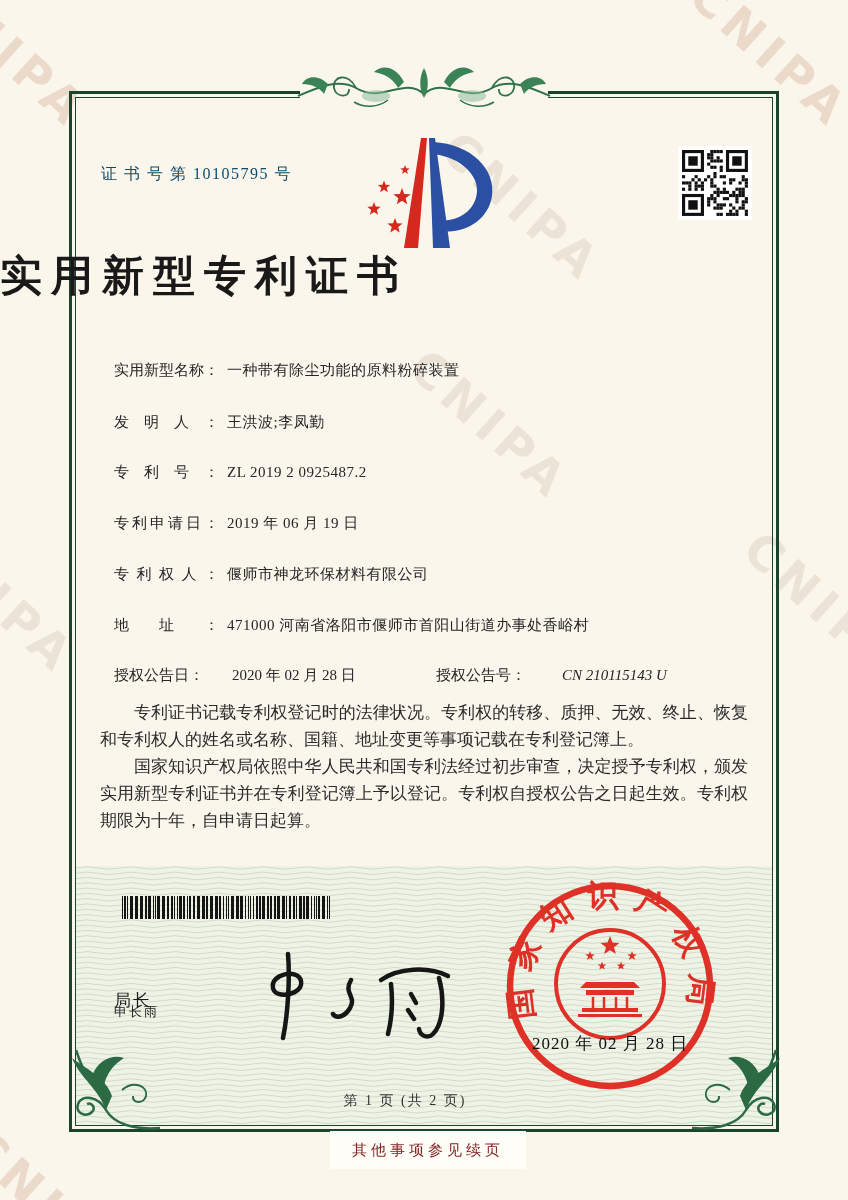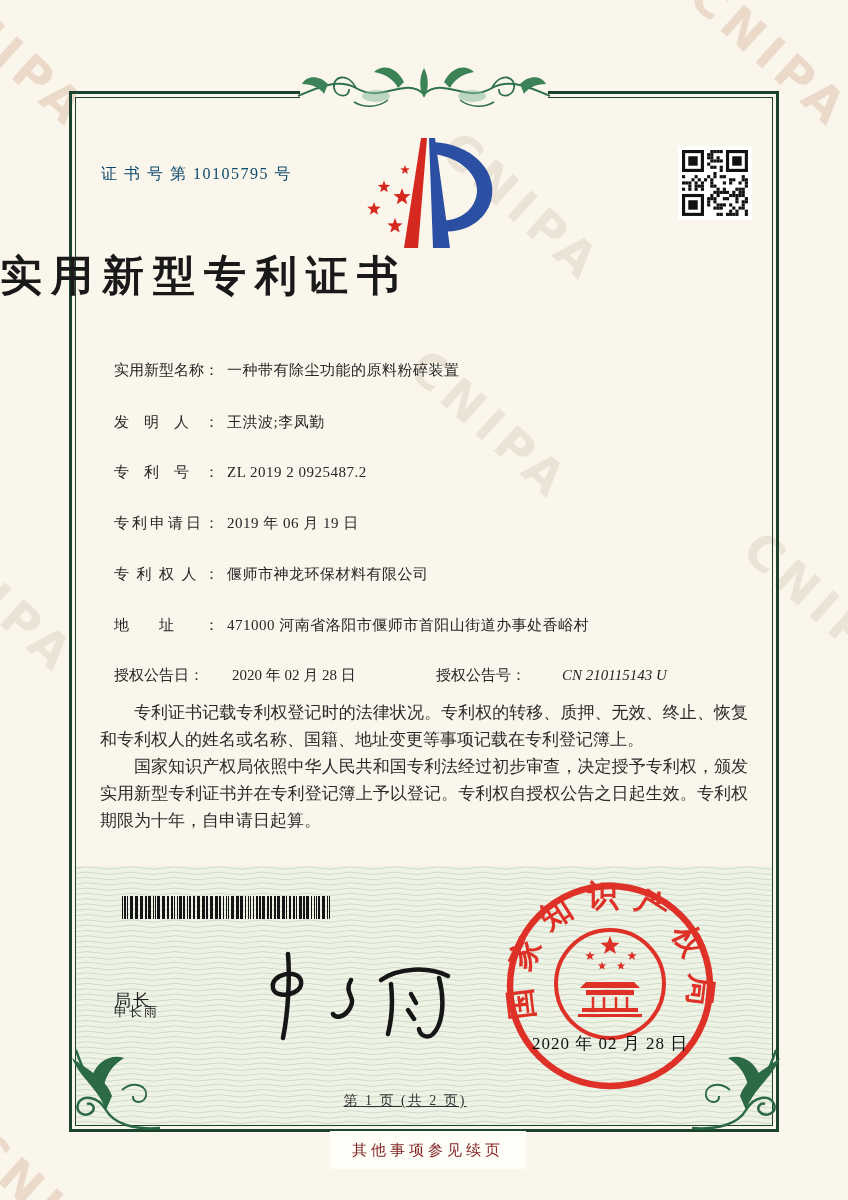--- a/index.html
+++ b/index.html
@@ -49,21 +49,21 @@
   .barcode{position:absolute;left:120px;top:896px;z-index:5;}
   .director-title{position:absolute;left:114px;top:969px;font-size:17px;letter-spacing:2px;
     font-family:"Liberation Sans","DejaVu Sans",sans-serif;color:#1c1c1c;z-index:5;margin-top:20px;}
   .director-name{position:absolute;left:114px;top:1003px;font-size:13px;letter-spacing:2px;
     font-family:Liberation Mono, monospace;color:#1c1c1c;z-index:5;}
   .signature{position:absolute;left:243px;top:950px;z-index:5;}
   .seal{position:absolute;left:502px;top:878px;z-index:6;opacity:0.93;}
   .seal-date{position:absolute;left:520px;top:1032px;width:180px;text-align:center;
     font-size:17px;color:#101010;letter-spacing:1px;z-index:7;}
   .page-num{position:absolute;left:240px;top:1092px;width:330px;text-align:center;
-    font-size:14px;letter-spacing:2px;color:#333;z-index:5;text-decoration:underline;}
+    font-size:14px;letter-spacing:2px;color:#333;z-index:5;}
   .footer-note-box{position:absolute;left:330px;top:1131px;width:196px;height:38px;
     background:#fefdf7;text-align:center;line-height:38px;z-index:5;}
   .footer-note-box span{font-size:15px;letter-spacing:4px;color:#7f1d1d;}
 </style>
 </head>
 <body>
 
 <div class="page">
 
   <span class="wm pink" style="left:-46px;top:-34px">CNIPA</span>

